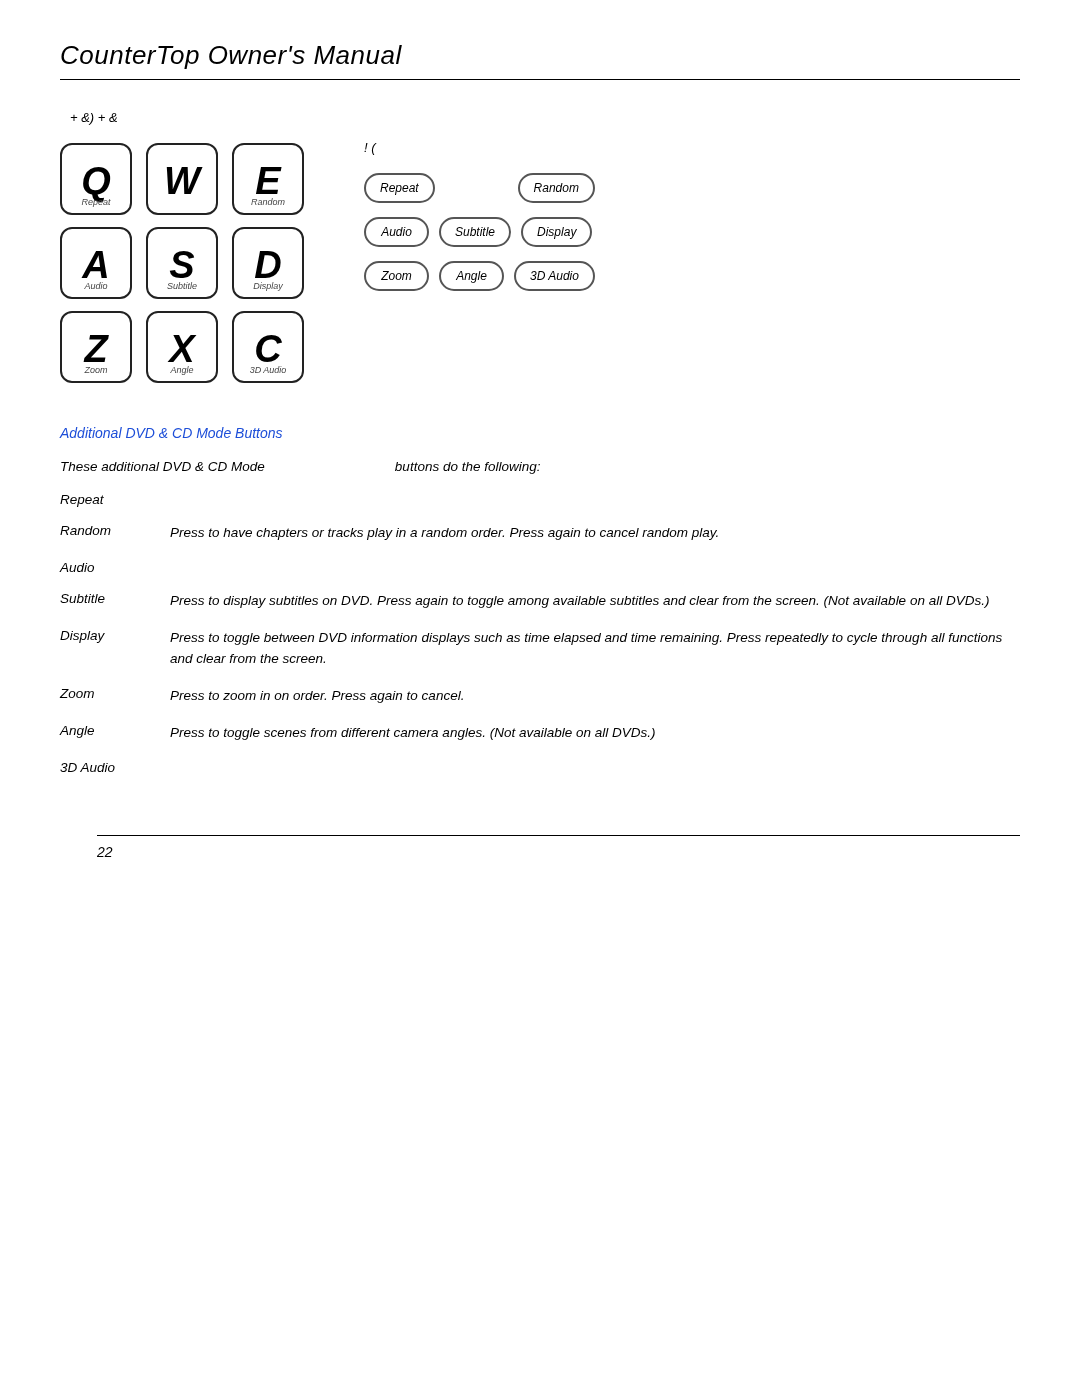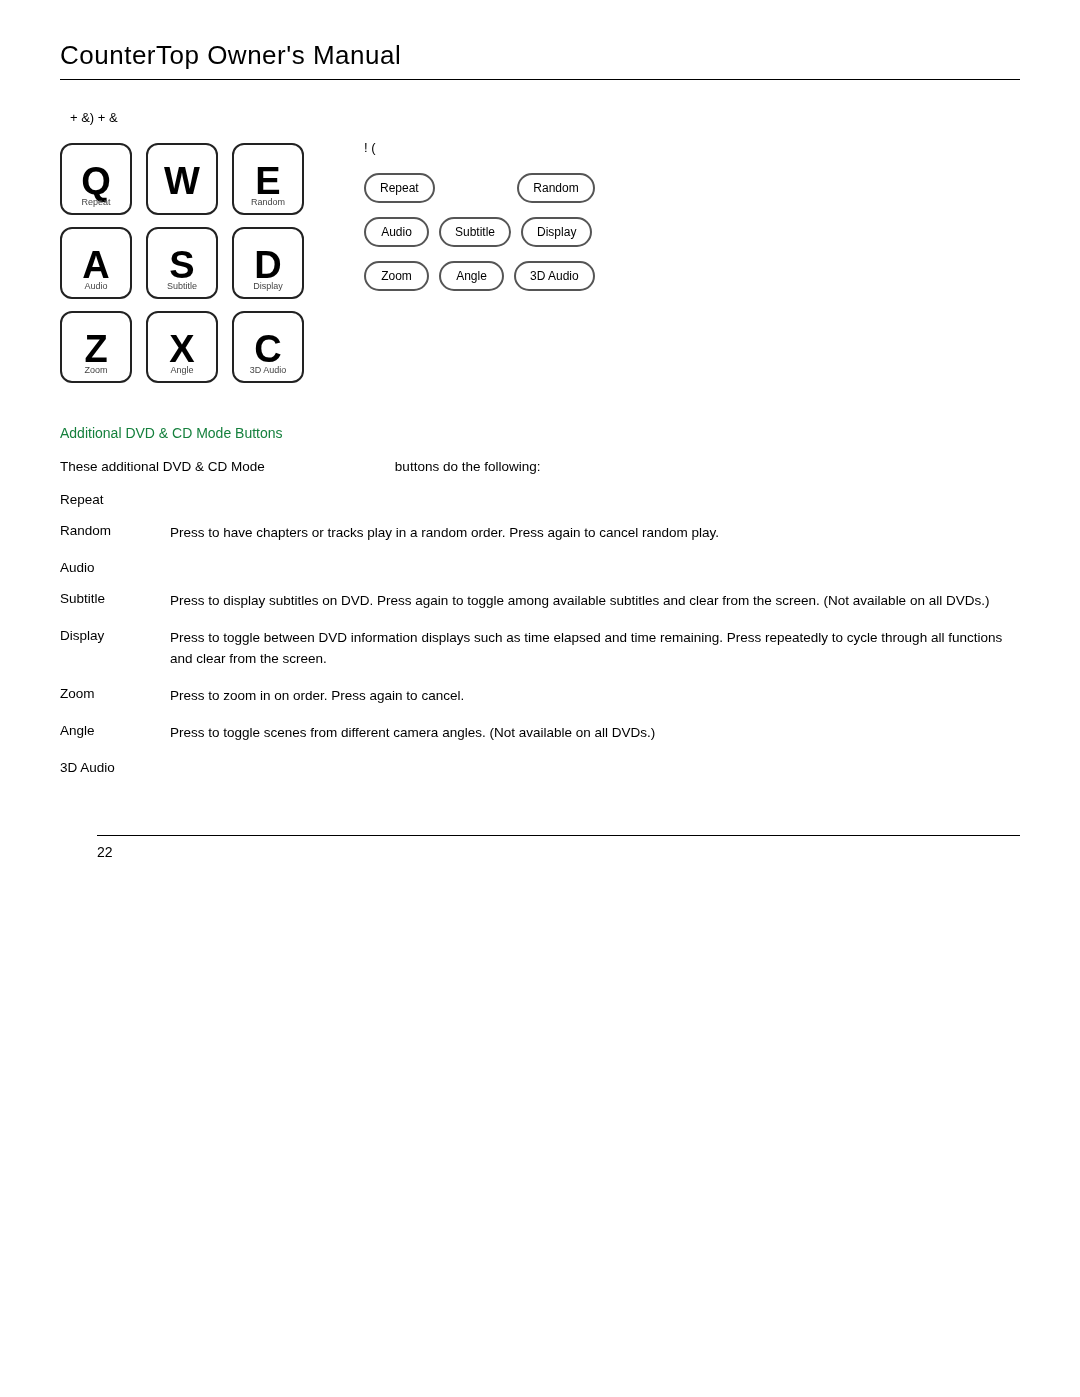--- a/index.html
+++ b/index.html
@@ -8,20 +8,21 @@
       font-family: Arial, Helvetica, sans-serif;
       width: 1080px;
       min-height: 1397px;
       color: #000;
       position: relative;
     }
 
     .page {
       padding: 40px 60px 40px 60px;
       position: relative;
+      font-style: italic;
     }
 
     .header {
       border-bottom: 1.5px solid #000;
       padding-bottom: 8px;
       margin-bottom: 30px;
     }
 
     .header h1 {
       font-size: 26px;
@@ -122,21 +123,21 @@
       min-width: 80px;
     }
 
     .description-section {
       margin-top: 10px;
     }
 
     .section-title {
       font-size: 14px;
       margin-bottom: 18px;
-      color: #15803d;
+      color: #1d4ed8;
     }
 
     .desc-intro {
       margin-bottom: 18px;
       font-size: 13.5px;
       display: flex;
       gap: 5px;
       text-align: right;
     }
 

